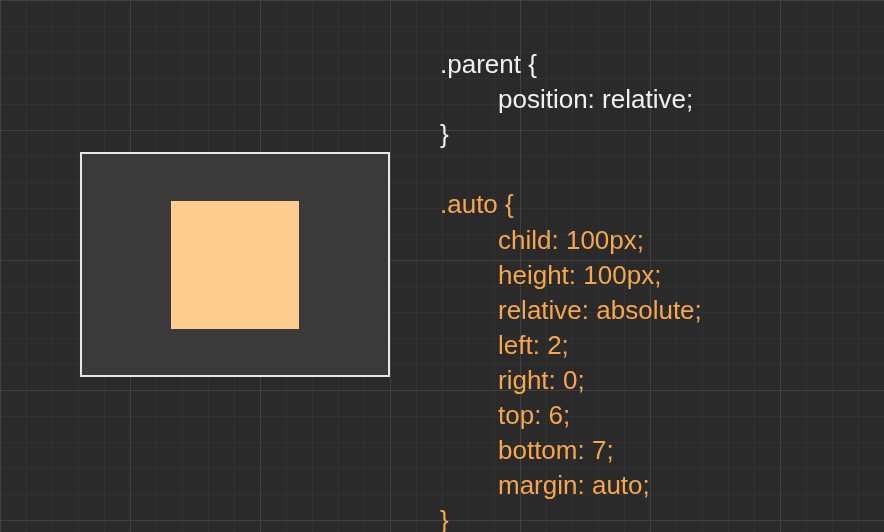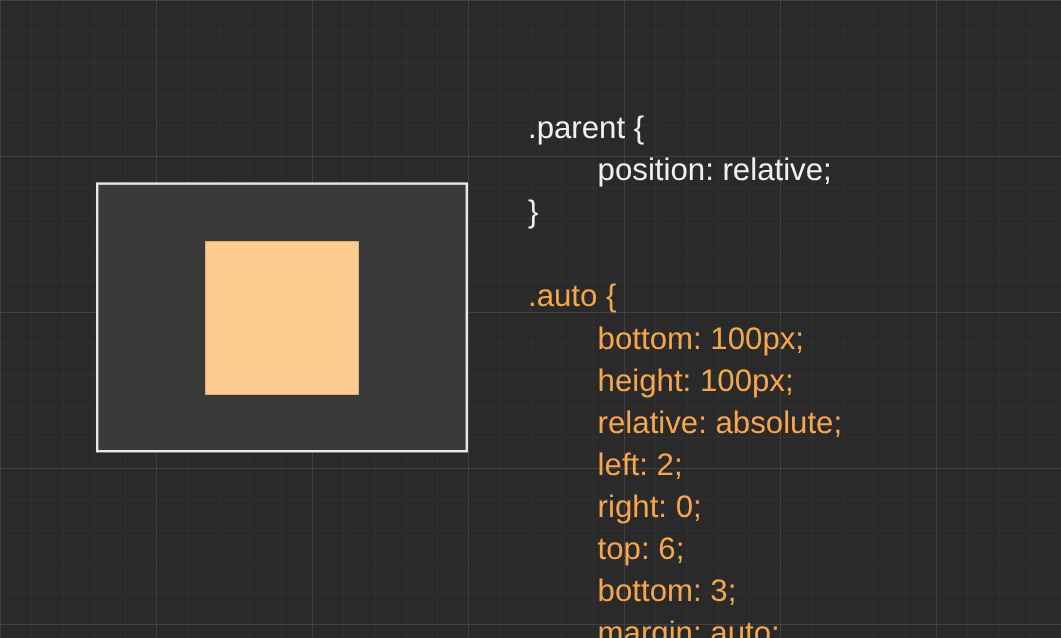--- a/index.html
+++ b/index.html
@@ -54,21 +54,20 @@
     position: absolute;
     left: 440px;
     top: 12px;
     font-size: 26px;
     line-height: 1.35;
     white-space: pre;
   }
 
   .parent-section {
     color: #f0f0f0;
-    margin-top: 42px;
   }
 
   .child-section {
     color: #f6a64d;
   }
 
   .indent {
     display: inline-block;
     width: 58px;
   }
@@ -78,22 +77,22 @@
 
 <div class="demo-box">
   <div class="child-box"></div>
 </div>
 
 <div class="code-block">
 <div class="parent-section"><span>.parent {</span>
 <span class="indent"></span><span>position: relative;</span>
 <span>}</span></div>
 <div class="child-section"><span>.auto {</span>
-<span class="indent"></span><span>bottom: 100px;</span>
+<span class="indent"></span><span>child: 100px;</span>
 <span class="indent"></span><span>height: 100px;</span>
 <span class="indent"></span><span>relative: absolute;</span>
 <span class="indent"></span><span>left: 2;</span>
 <span class="indent"></span><span>right: 0;</span>
 <span class="indent"></span><span>top: 6;</span>
-<span class="indent"></span><span>bottom: 3;</span>
+<span class="indent"></span><span>bottom: 7;</span>
 <span class="indent"></span><span>margin: auto;</span>
 <span>}</span></div>
 </div>
 
 </body></html>

